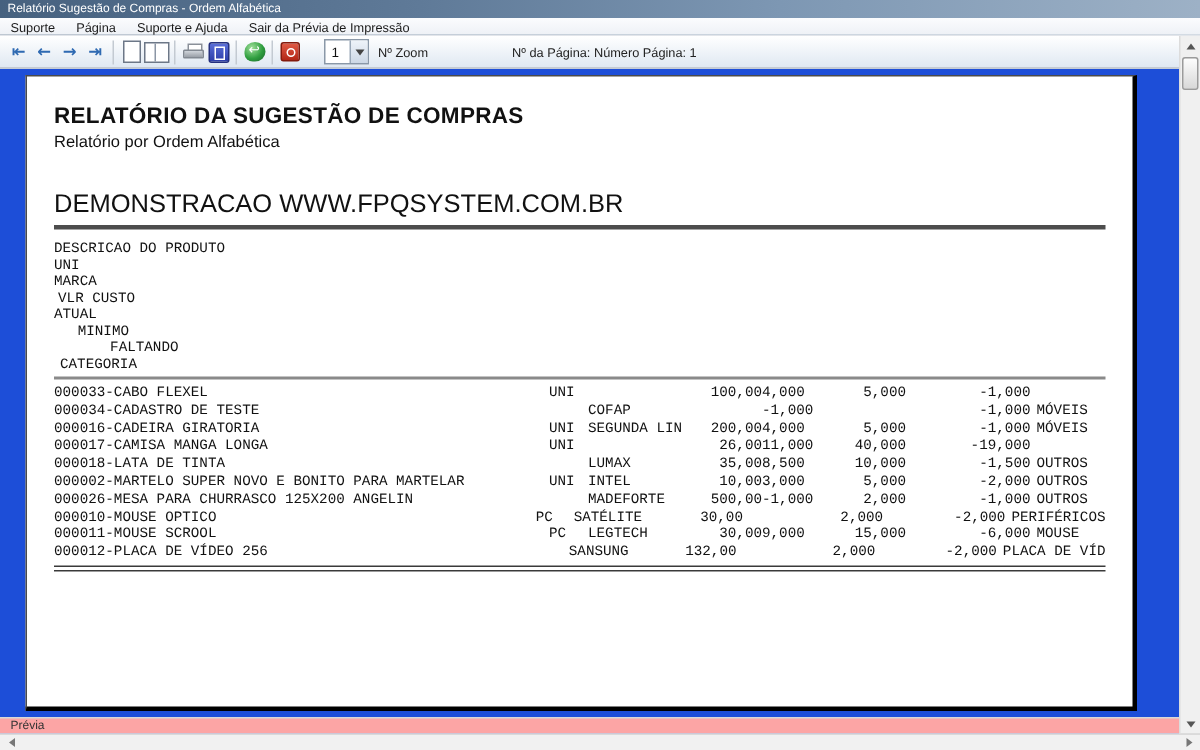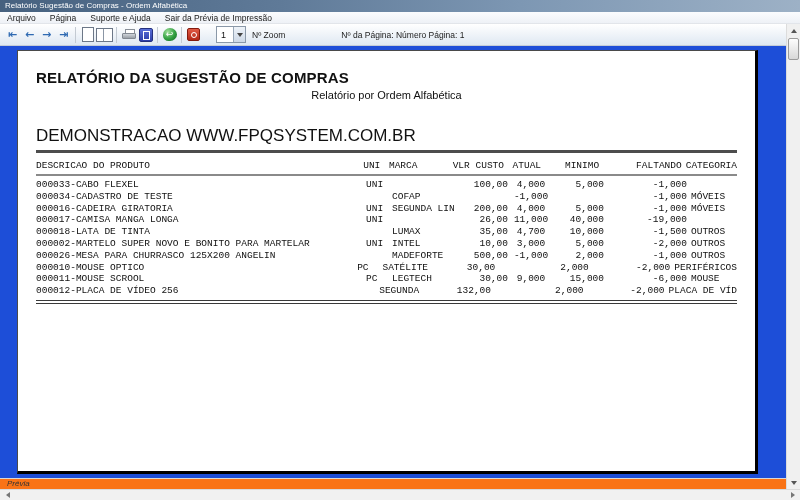--- a/index.html
+++ b/index.html
@@ -60,69 +60,69 @@
   .lbl-zoom{margin-left:6px;}
   .lbl-page{margin-left:56px;}
   
   .preview{position:absolute;left:0;top:46px;width:786px;height:488px;background:#1d4ed8;}
   .paper{
     position:absolute;left:17px;top:4px;width:741px;height:424px;background:#fff;
     border:1px solid #4a4a4a;border-right:3px solid #000;border-bottom:3px solid #000;
     box-sizing:border-box;padding:14px 18px 0 18px;overflow:hidden;
   }
   .rpt-title{font-size:15px;font-weight:bold;color:#111;margin-top:4px;letter-spacing:.2px;}
-  .rpt-sub{font-size:11px;color:#111;margin-top:3px;text-align:center;}
+  .rpt-sub{font-size:11px;color:#111;margin-top:3px;}
   .rpt-line2{display:flex;justify-content:space-between;align-items:flex-end;margin-top:25px;}
   .rpt-company{font-size:17px;color:#111;}
   .rpt-datepg{font-family:"Liberation Mono","DejaVu Sans Mono",monospace;font-size:9.5px;color:#111;white-space:pre;}
   .rpt-datepg .gap{display:inline-block;width:26px;}
   .rule-thick{height:3px;background:#4d4d4d;margin-top:4px;}
-  .mono{font-family:"Liberation Mono","DejaVu Sans Mono",monospace;font-size:9.5px;color:#111;}
+  .mono{font-family:"Liberation Mono","DejaVu Sans Mono",monospace;font-size:9.5px;color:#111;flex-direction:column;}
   .thead{display:flex;margin-top:7px;white-space:pre;}
   .rule-head{height:2px;background:#8a8a8a;margin-top:3px;}
   .tbody{margin-top:3px;}
   .trow{display:flex;line-height:11.8px;white-space:pre;}
   .c1{width:330px;overflow:hidden;}
   .c2{width:26px;}
   .c3{width:62px;}
   .c4{width:54px;text-align:right;}
-  .c5{width:46px;text-align:center;}
+  .c5{width:46px;text-align:left;}
   .c6{width:50px;text-align:right;}
   .c7{width:55px;text-align:right;padding-left:28px;}
   .c8{flex:1;padding-left:4px;white-space:nowrap;}
   .rule-bottom{margin-top:3px;height:4px;border-top:1px solid #3a3a3a;border-bottom:1px solid #3a3a3a;box-sizing:border-box;}
   
   .vscroll{position:absolute;right:0;top:24px;width:14px;height:465px;background:#f0f0f0;border-left:1px solid #dcdcdc;box-sizing:border-box;}
   .vbtn{position:absolute;left:0;width:13px;height:13px;display:flex;align-items:center;justify-content:center;}
   .vbtn.up{top:0;}
   .vbtn.down{bottom:0;}
   .tri-up{width:0;height:0;border-left:3px solid transparent;border-right:3px solid transparent;border-bottom:4px solid #555;}
   .tri-down{width:0;height:0;border-left:3px solid transparent;border-right:3px solid transparent;border-top:4px solid #555;}
   .vthumb{position:absolute;left:1px;top:14px;width:11px;height:22px;background:linear-gradient(#fdfdfd,#d8d8d8);border:1px solid #9b9b9b;border-radius:2px;box-sizing:border-box;}
   .statusbar{
-    position:absolute;left:0;top:478px;width:786px;height:11px;background:#f97316;
+    position:absolute;left:0;top:478px;width:786px;height:11px;background:#fca5a5;
     border-top:1px solid #d8d8d8;box-sizing:border-box;font-size:8px;color:#333;
-    line-height:10px;padding-left:7px;font-style:italic;
+    line-height:10px;padding-left:7px;
   }
   .hscroll{position:absolute;left:0;top:489px;width:800px;height:11px;background:#f1f1f1;border-top:1px solid #dadada;box-sizing:border-box;}
   .hbtn{position:absolute;top:0;width:11px;height:10px;display:flex;align-items:center;justify-content:center;}
   .hbtn.left{left:2px;}
   .hbtn.right{right:2px;}
   .tri-left{width:0;height:0;border-top:3px solid transparent;border-bottom:3px solid transparent;border-right:4px solid #777;}
   .tri-right{width:0;height:0;border-top:3px solid transparent;border-bottom:3px solid transparent;border-left:4px solid #777;}
 </style>
 </head>
 <body>
 
 <div class="titlebar">
   <span>Relatório Sugestão de Compras - Ordem Alfabética</span>
 </div>
 
 <div class="menubar">
-  <span class="menu-item">Arquivo</span>
+  <span class="menu-item">Suporte</span>
   <span class="menu-item">Página</span>
   <span class="menu-item">Suporte e Ajuda</span>
   <span class="menu-item">Sair da Prévia de Impressão</span>
 </div>
 
 <div class="toolbar">
   <div class="tbtn">
       <span class="nav-glyph">⇤</span>
     </div>
   <div class="tbtn">
@@ -198,36 +198,36 @@
       <div class="trow">
         <span class="c1">000034-CADASTRO DE TESTE</span><span class="c2"></span><span class="c3">COFAP</span><span class="c4"></span><span class="c5">-1,000</span><span class="c6"></span><span class="c7">-1,000</span><span class="c8">MÓVEIS</span>
       </div>
       <div class="trow">
         <span class="c1">000016-CADEIRA GIRATORIA</span><span class="c2">UNI</span><span class="c3">SEGUNDA LIN</span><span class="c4">200,00</span><span class="c5">4,000</span><span class="c6">5,000</span><span class="c7">-1,000</span><span class="c8">MÓVEIS</span>
       </div>
       <div class="trow">
         <span class="c1">000017-CAMISA MANGA LONGA</span><span class="c2">UNI</span><span class="c3"></span><span class="c4">26,00</span><span class="c5">11,000</span><span class="c6">40,000</span><span class="c7">-19,000</span><span class="c8"></span>
       </div>
       <div class="trow">
-        <span class="c1">000018-LATA DE TINTA</span><span class="c2"></span><span class="c3">LUMAX</span><span class="c4">35,00</span><span class="c5">4,700</span><span class="c6">10,000</span><span class="c7">-1,500</span><span class="c8">OUTROS</span>
+        <span class="c1">000018-LATA DE TINTA</span><span class="c2"></span><span class="c3">LUMAX</span><span class="c4">35,00</span><span class="c5">8,500</span><span class="c6">10,000</span><span class="c7">-1,500</span><span class="c8">OUTROS</span>
       </div>
       <div class="trow">
         <span class="c1">000002-MARTELO SUPER NOVO E BONITO PARA MARTELAR</span><span class="c2">UNI</span><span class="c3">INTEL</span><span class="c4">10,00</span><span class="c5">3,000</span><span class="c6">5,000</span><span class="c7">-2,000</span><span class="c8">OUTROS</span>
       </div>
       <div class="trow">
         <span class="c1">000026-MESA PARA CHURRASCO 125X200 ANGELIN</span><span class="c2"></span><span class="c3">MADEFORTE</span><span class="c4">500,00</span><span class="c5">-1,000</span><span class="c6">2,000</span><span class="c7">-1,000</span><span class="c8">OUTROS</span>
       </div>
       <div class="trow">
         <span class="c1">000010-MOUSE OPTICO</span><span class="c2">PC</span><span class="c3">SATÉLITE</span><span class="c4">30,00</span><span class="c5"></span><span class="c6">2,000</span><span class="c7">-2,000</span><span class="c8">PERIFÉRICOS</span>
       </div>
       <div class="trow">
         <span class="c1">000011-MOUSE SCROOL</span><span class="c2">PC</span><span class="c3">LEGTECH</span><span class="c4">30,00</span><span class="c5">9,000</span><span class="c6">15,000</span><span class="c7">-6,000</span><span class="c8">MOUSE</span>
       </div>
       <div class="trow">
-        <span class="c1">000012-PLACA DE VÍDEO 256</span><span class="c2"></span><span class="c3">SEGUNDA</span><span class="c4">132,00</span><span class="c5"></span><span class="c6">2,000</span><span class="c7">-2,000</span><span class="c8">PLACA DE VÍD</span>
+        <span class="c1">000012-PLACA DE VÍDEO 256</span><span class="c2"></span><span class="c3">SANSUNG</span><span class="c4">132,00</span><span class="c5"></span><span class="c6">2,000</span><span class="c7">-2,000</span><span class="c8">PLACA DE VÍD</span>
       </div>
     </div>
     <div class="rule-bottom"></div>
   </div>
 </div>
 
 <div class="vscroll">
   <div class="vbtn up">
       <span class="tri-up"></span>
     </div>

